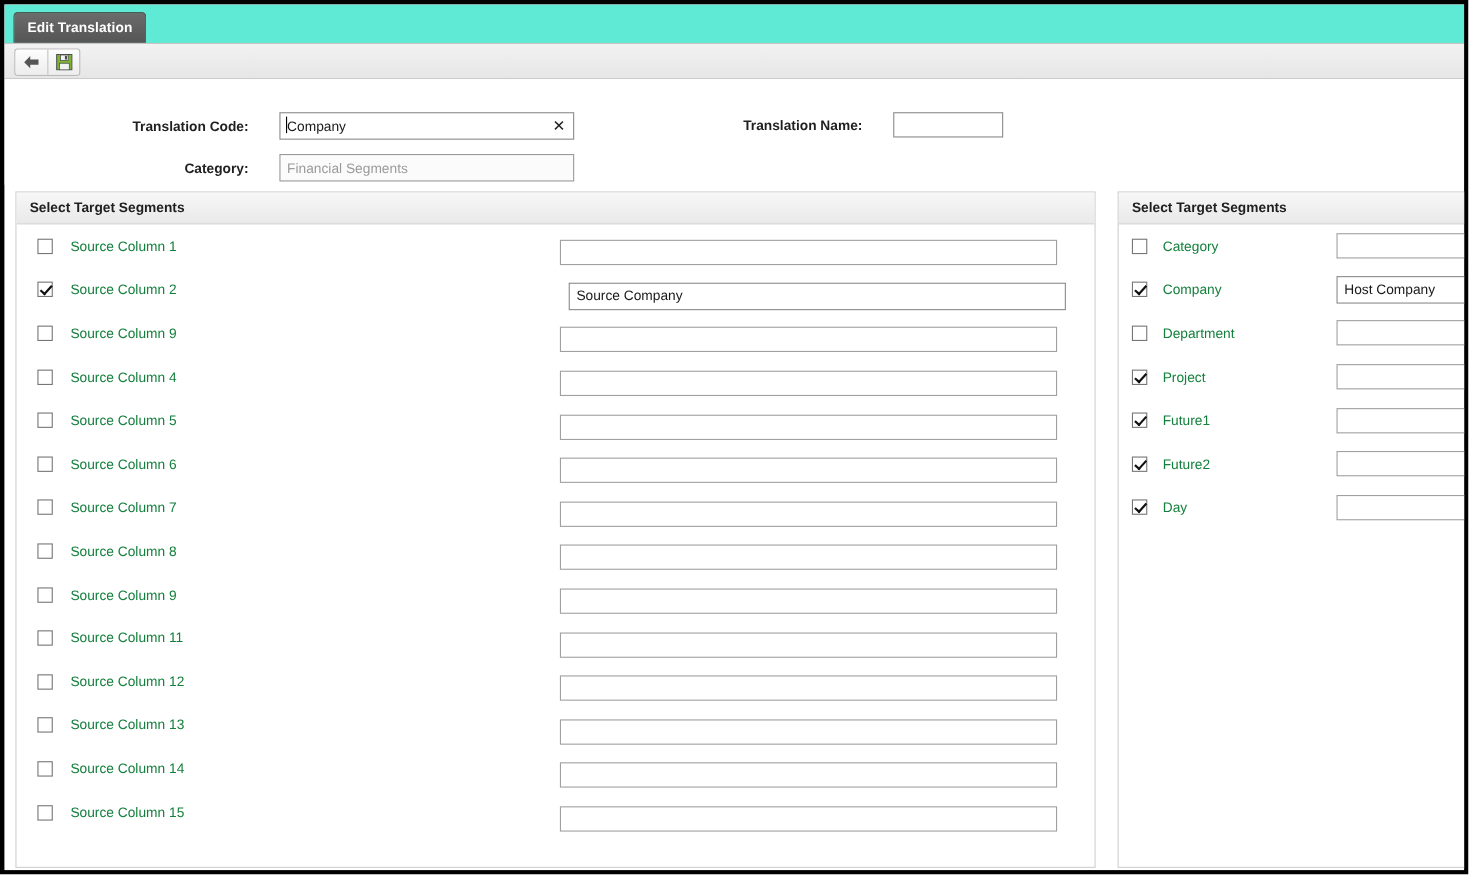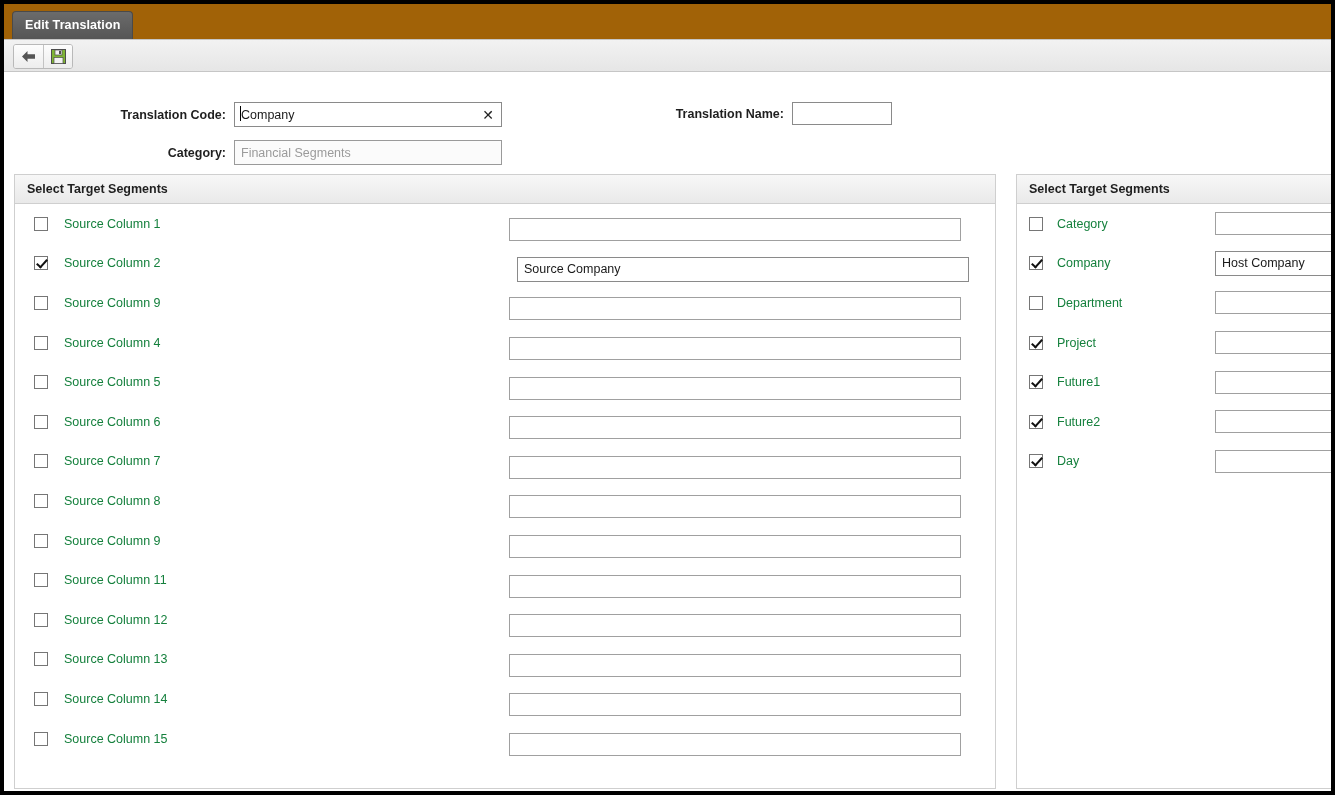--- a/index.html
+++ b/index.html
@@ -18,21 +18,21 @@
     border: 4px solid #000000;
     overflow: hidden;
   }
 
   
   .tab-strip {
     position: absolute;
     left: 0; top: 0;
     width: 100%;
     height: 36px;
-    background: #a16207;
+    background: #5eead4;
   }
   .tab {
     position: absolute;
     left: 8px; top: 7px;
     height: 28px;
     padding: 0 12px;
     background: linear-gradient(to bottom, #6b6b6b 0%, #555555 100%);
     border: 1px solid #4a4a4a;
     border-bottom: none;
     border-radius: 4px 4px 0 0;
@@ -80,20 +80,21 @@
     position: absolute;
     left: 0; top: 68px;
     width: 100%;
     height: 96px;
     background: #ffffff;
   }
   .field-row {
     position: absolute;
     display: flex;
     align-items: center;
+    gap: 20px;
   }
   .field-label {
     font-size: 12.5px;
     color: #1f1f1f;
     font-weight: bold;
     text-align: right;
     white-space: nowrap;
   }
   .text-input {
     height: 23px;

